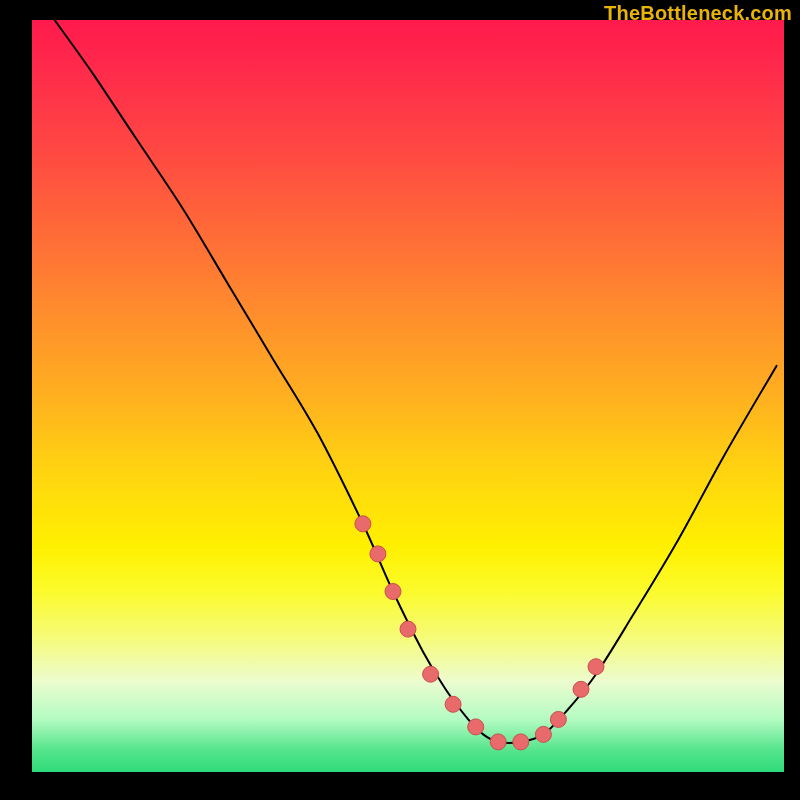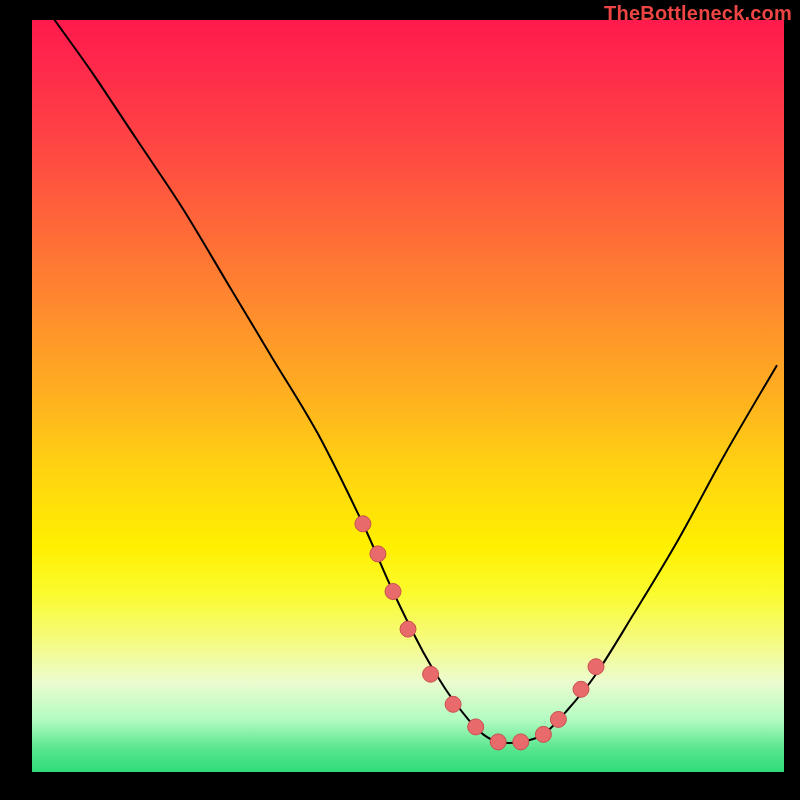--- a/index.html
+++ b/index.html
@@ -47,21 +47,21 @@
       #ecfccf 88%,
       #b3fbc2 93%,
       #57e58d 97%,
       #2fdb7a 100%
     );
   }
   .watermark {
     position: absolute;
     top: 2px;
     right: 8px;
-    color: #ef4444;
+    color: #eab308;
     font-size: 20px;
     font-weight: 600;
     letter-spacing: 0.2px;
     user-select: none;
   }
   svg.curve {
     position: absolute;
     left: 0;
     top: 0;
     width: 100%;

